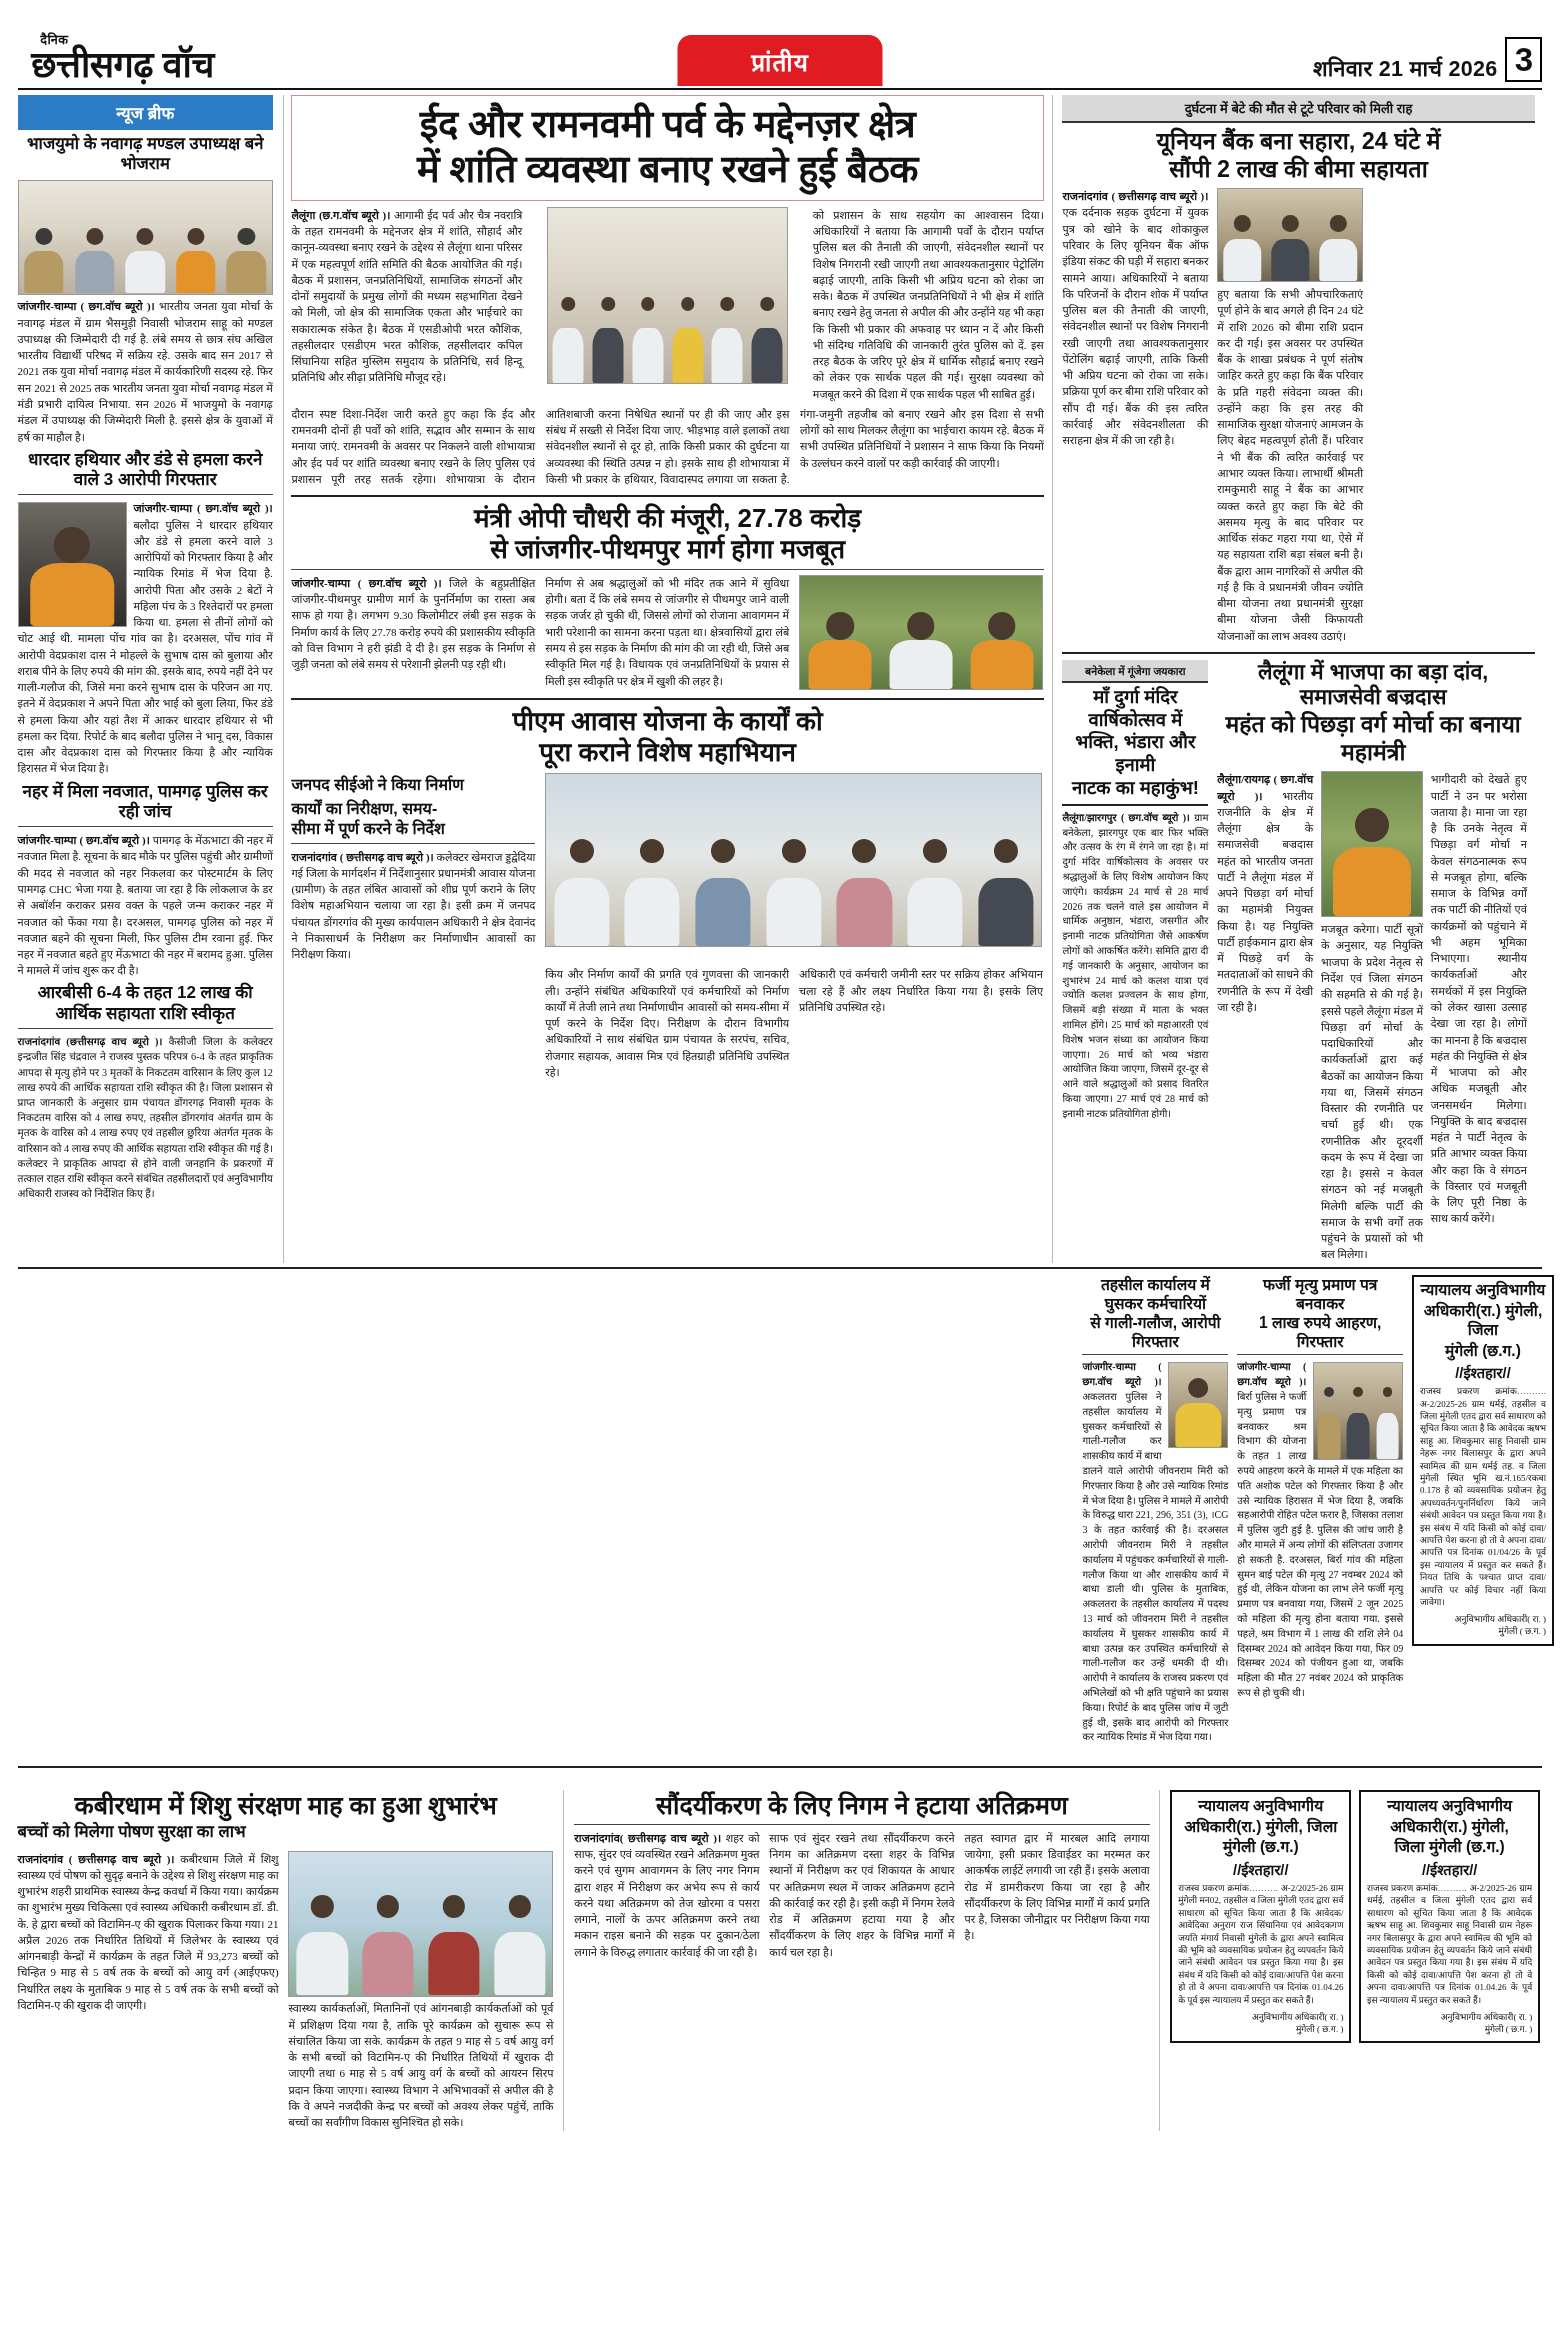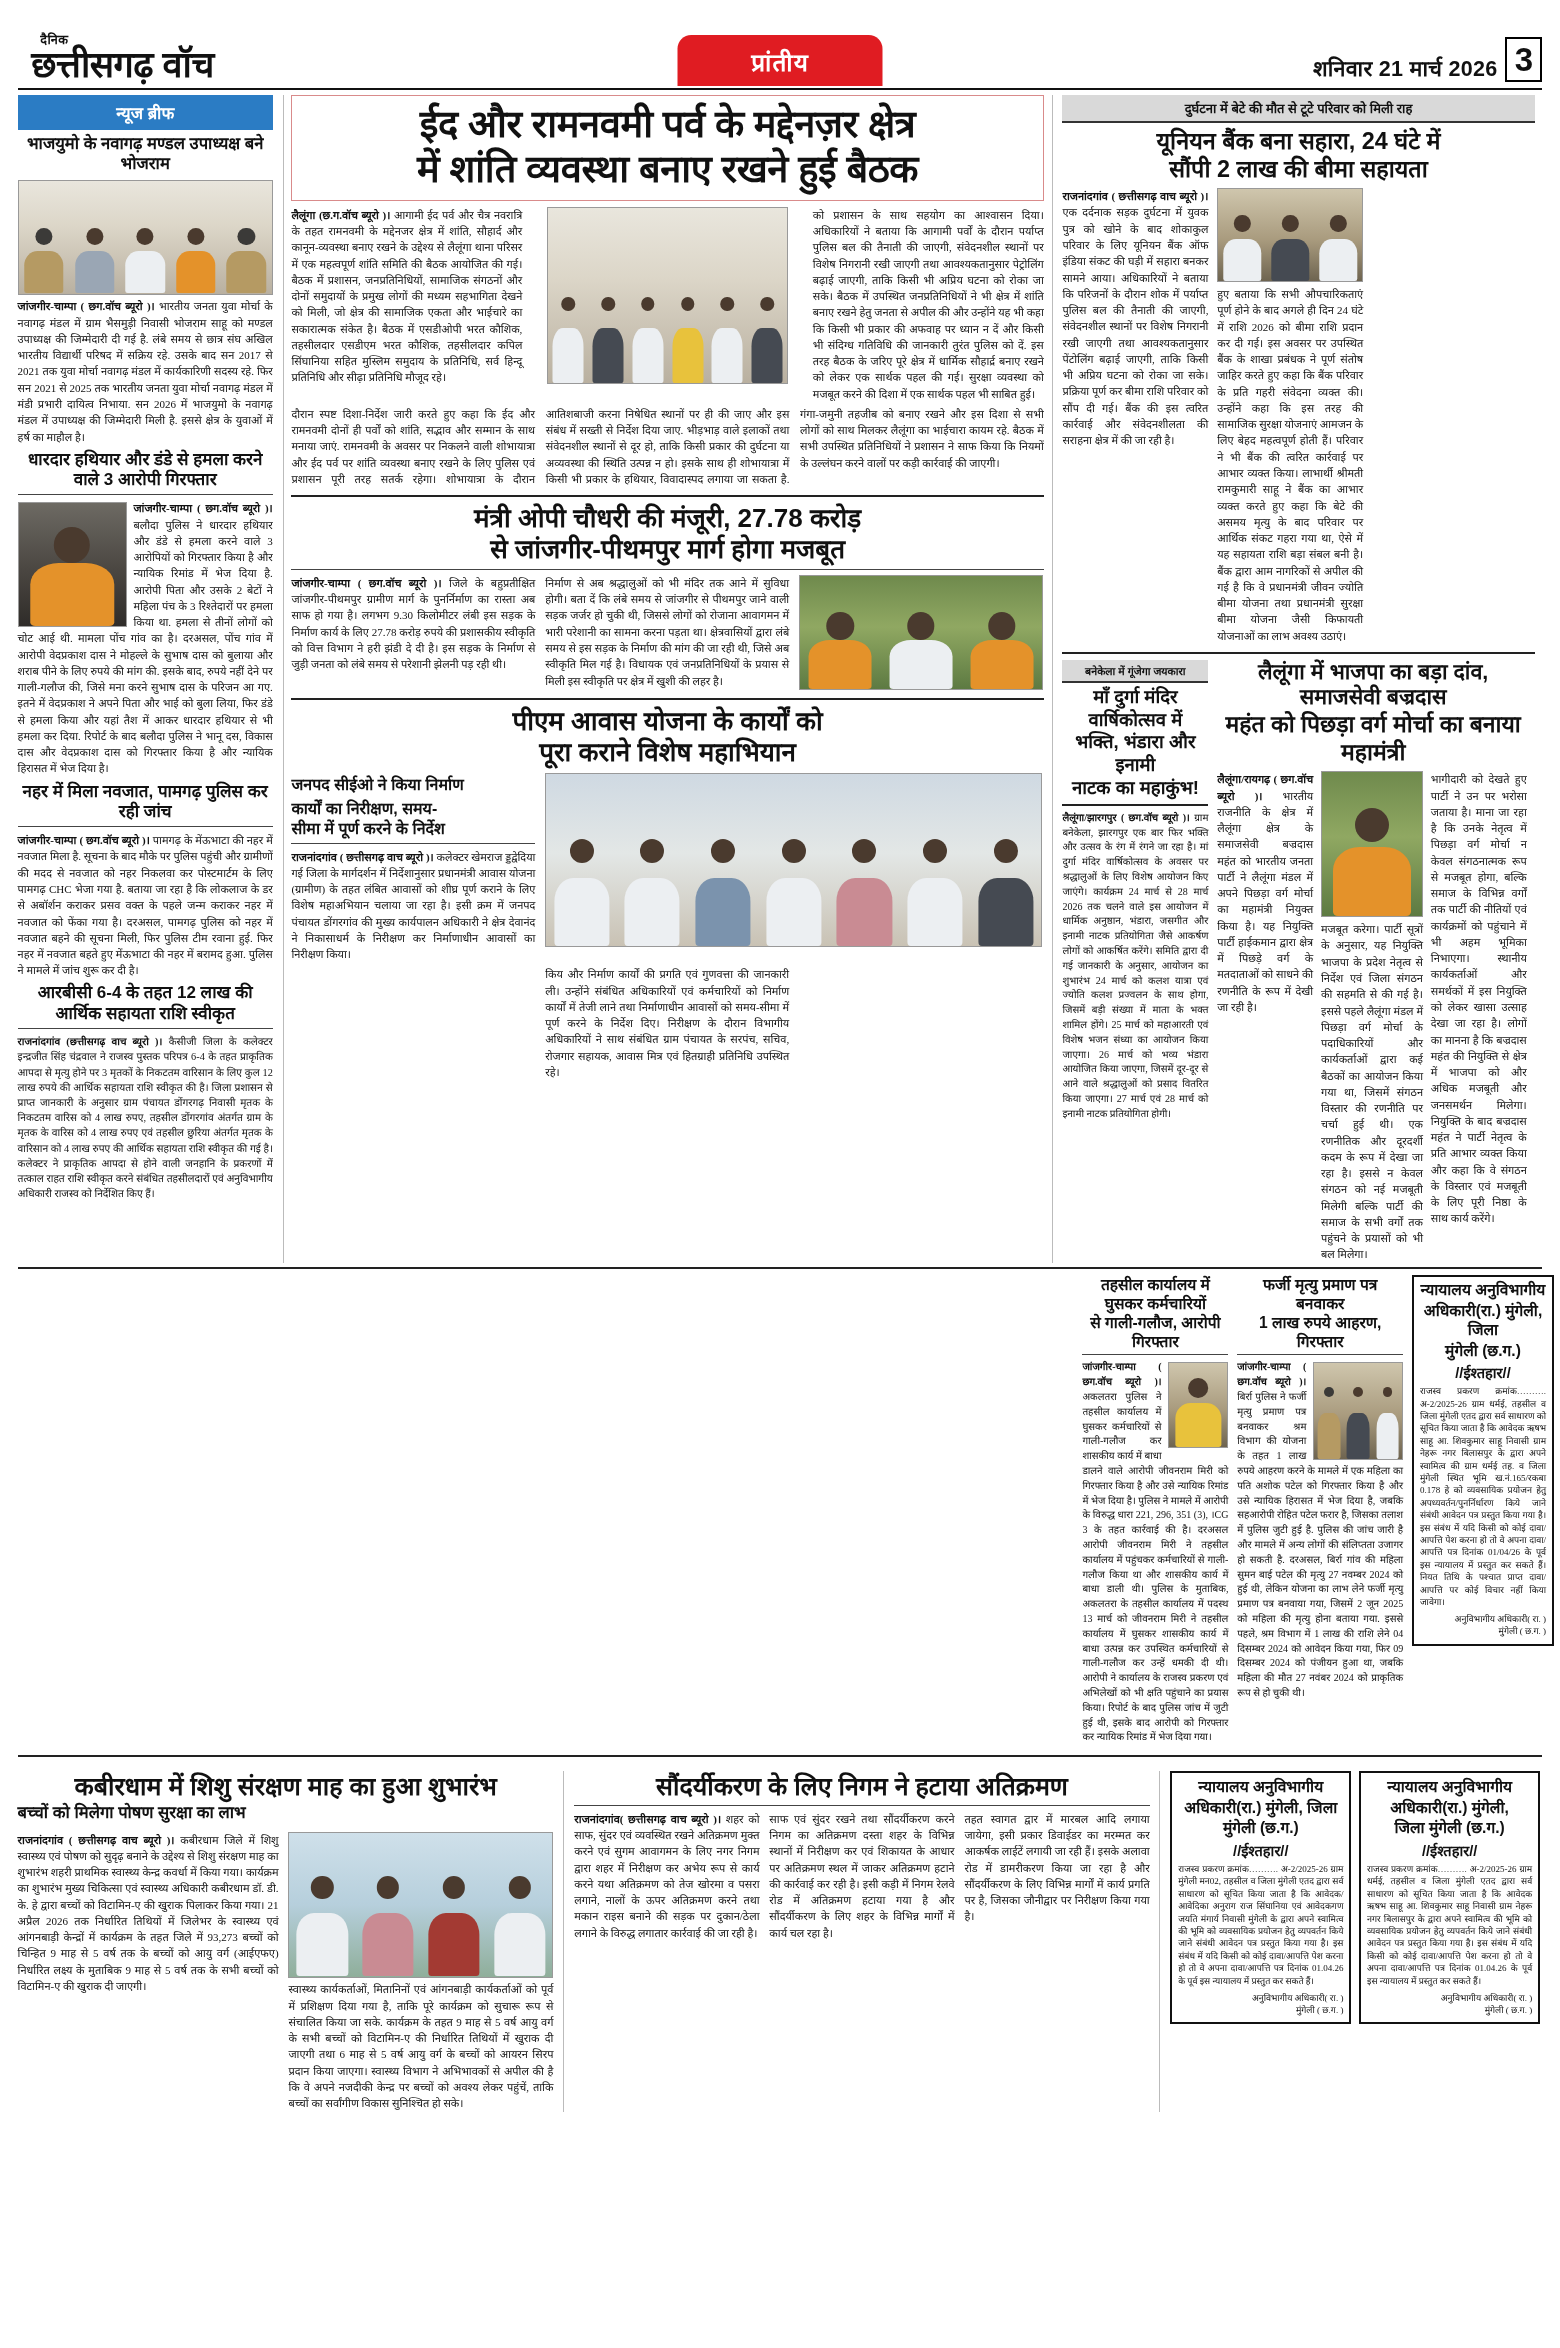--- a/index.html
+++ b/index.html
@@ -298,20 +298,23 @@
                 <div class="fig dark"></div>
               </div>
             </div>
           </div>
         </div>
         <div style="display:flex; gap:9.8px; margin-top:3.9px">
           <div style="width:244px" class="body-text"></div>
           <div style="width:244px" class="body-text">
             <span>किय और निर्माण कार्यों की प्रगति एवं गुणवत्ता की जानकारी ली। उन्होंने संबंधित अधिकारियों एवं कर्मचारियों को निर्माण कार्यों में तेजी लाने तथा निर्माणाधीन आवासों को समय-सीमा में पूर्ण करने के निर्देश दिए। निरीक्षण के दौरान विभागीय अधिकारियों ने साथ संबंधित ग्राम पंचायत के सरपंच, सचिव, रोजगार सहायक, आवास मित्र एवं हितग्राही प्रतिनिधि उपस्थित रहे।</span>
           </div>
+          <div style="width:244px" class="body-text">
+            <span>अधिकारी एवं कर्मचारी जमीनी स्तर पर सक्रिय होकर अभियान चला रहे हैं और लक्ष्य निर्धारित किया गया है। इसके लिए प्रतिनिधि उपस्थित रहे।</span>
+          </div>
         </div>
       </div>
     </div>
 
     <div class="col-right">
 
       <div>
         <div class="kicker">दुर्घटना में बेटे की मौत से टूटे परिवार को मिली राह</div>
         <div class="h-mid" style="margin-top:3.9px">यूनियन बैंक बना सहारा, 24 घंटे में</div>
         <div class="h-mid">सौंपी 2 लाख की बीमा सहायता</div>
@@ -419,21 +422,21 @@
           <p>राजस्व प्रकरण क्रमांक………. अ-2/2025-26 ग्राम धर्मई, तहसील व जिला मुंगेली एतद द्वारा सर्व साधारण को सूचित किया जाता है कि आवेदक ऋषभ साहू आ. शिवकुमार साहू निवासी ग्राम नेहरू नगर बिलासपुर के द्वारा अपने स्वामित्व की ग्राम धर्मई तह. व जिला मुंगेली स्थित भूमि ख.नं.165/रकबा 0.178 हे को व्यवसायिक प्रयोजन हेतु अपध्यवर्तन/पुनर्निर्धारण किये जाने संबंधी आवेदन पत्र प्रस्तुत किया गया है। इस संबंध में यदि किसी को कोई दावा/आपत्ति पेश करना हो तो वे अपना दावा/आपत्ति पत्र दिनांक 01/04/26 के पूर्व इस न्यायालय में प्रस्तुत कर सकते हैं। नियत तिथि के पश्चात प्राप्त दावा/आपत्ति पर कोई विचार नहीं किया जावेगा।</p>
           <div class="sign">
             <div>अनुविभागीय अधिकारी( रा. )</div>
             <div>मुंगेली ( छ.ग. )</div>
           </div>
         </div>
       </div>
     </div>
   </div>
 
-  <div style="border-top:2px solid #222; margin-top:10px; padding-top:8px">
+  <div style="border-top:2px solid #222; margin-top:21px; padding-top:16px">
     <div class="bottom-grid">
 
       <div class="bcol-a">
         <div class="h-big" style="font-size:25px">कबीरधाम में शिशु संरक्षण माह का हुआ शुभारंभ</div>
         <div class="subhead" style="font-size:16.6px">बच्चों को मिलेगा पोषण सुरक्षा का लाभ</div>
         <div style="display:flex; gap:9.8px; margin-top:3.9px">
           <div style="width:261px" class="body-text">
             <b>राजनांदगांव ( छत्तीसगढ़ वाच ब्यूरो )।</b>
             <span>कबीरधाम जिले में शिशु स्वास्थ्य एवं पोषण को सुदृढ़ बनाने के उद्देश्य से शिशु संरक्षण माह का शुभारंभ शहरी प्राथमिक स्वास्थ्य केन्द्र कवर्धा में किया गया। कार्यक्रम का शुभारंभ मुख्य चिकित्सा एवं स्वास्थ्य अधिकारी कबीरधाम डॉ. डी. के. हे द्वारा बच्चों को विटामिन-ए की खुराक पिलाकर किया गया। 21 अप्रैल 2026 तक निर्धारित तिथियों में जिलेभर के स्वास्थ्य एवं आंगनबाड़ी केन्द्रों में कार्यक्रम के तहत जिले में 93,273 बच्चों को चिन्हित 9 माह से 5 वर्ष तक के बच्चों को आयु वर्ग (आईएफए) निर्धारित लक्ष्य के मुताबिक 9 माह से 5 वर्ष तक के सभी बच्चों को विटामिन-ए की खुराक दी जाएगी।</span>
           </div>

